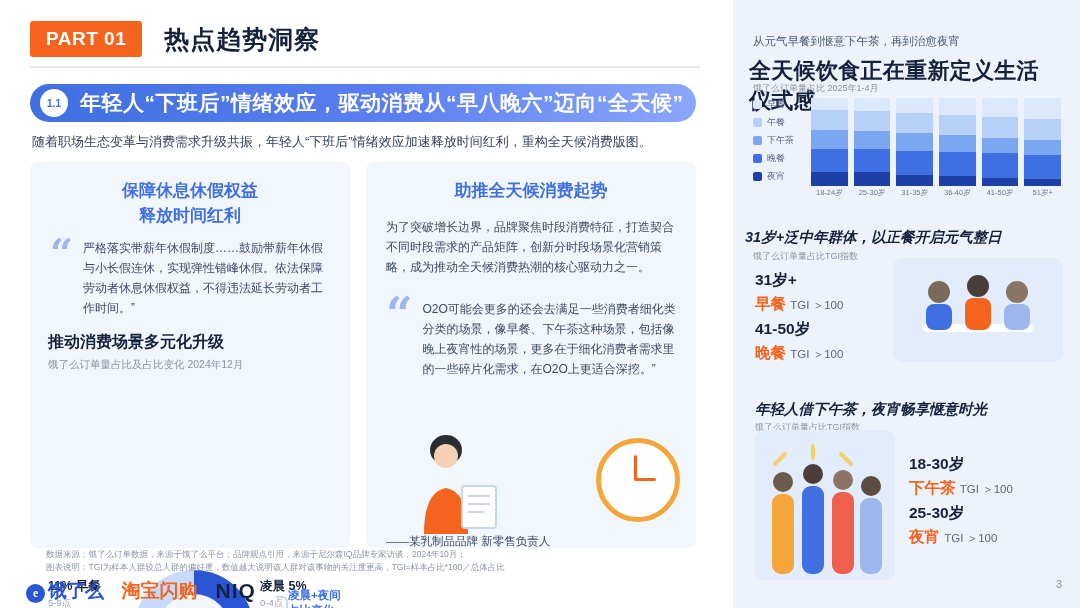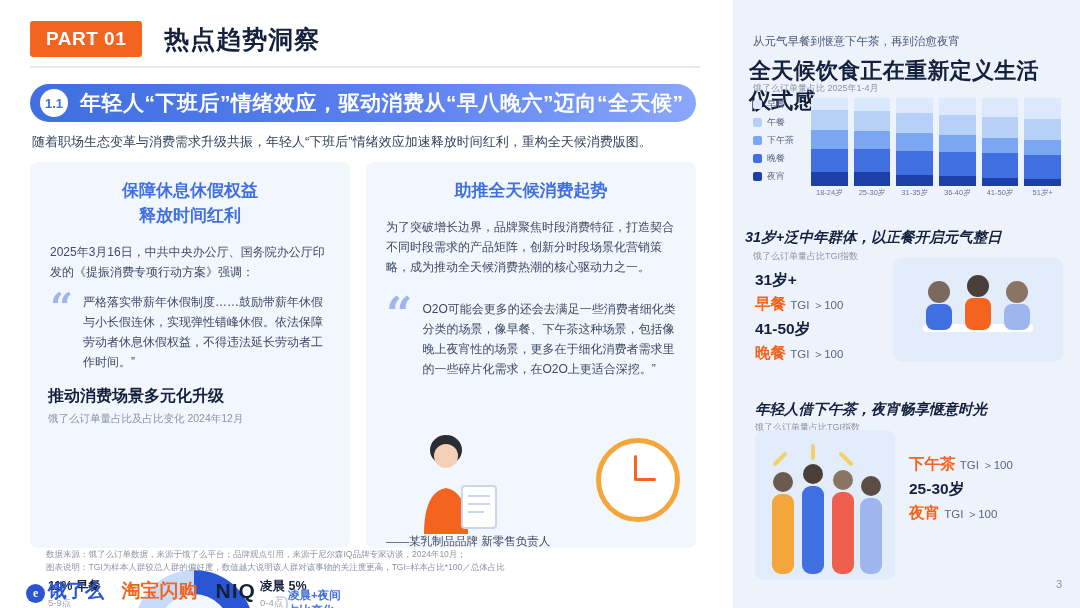--- a/index.html
+++ b/index.html
@@ -25,21 +25,21 @@
   .header-rule{position:absolute;left:30px;top:66px;width:670px;height:2px;background:#e4e8f0;}
 
   
   .pill{
     position:absolute;left:30px;top:84px;width:666px;height:38px;
     background:linear-gradient(90deg,#3f6fe0 0%,#5b7ff0 55%,#8aa7fb 100%);
     border-radius:19px;display:flex;align-items:center;
   }
   .pill-num{
     width:28px;height:28px;border-radius:50%;background:#ffffff;color:#3f6fe0;
-    font-size:13px;font-weight:bold;display:flex;align-items:center;justify-content:center;
+    font-size:10px;font-weight:bold;display:flex;align-items:center;justify-content:center;
     margin-left:10px;flex:0 0 auto;
   }
   .pill-text{color:#fff;font-size:21px;font-weight:bold;margin-left:12px;letter-spacing:.5px;}
 
   .lead{position:absolute;left:32px;top:132px;width:666px;font-size:13px;color:#33415c;line-height:20px;}
 
   
   .card{
     position:absolute;top:162px;border-radius:8px;background:#f3f7ff;
   }
@@ -161,21 +161,20 @@
       <div class="pill-text">年轻人“下班后”情绪效应，驱动消费从“早八晚六”迈向“全天候”</div>
     </div>
 
     <div class="lead">随着职场生态变革与消费需求升级共振，年轻人“下班后”情绪效应加速释放时间红利，重构全天候消费版图。</div>
 
     <div class="card card-left">
       <div class="card-h">
         <div>保障休息休假权益</div>
         <div>释放时间红利</div>
       </div>
-      <div class="card-p">2025年3月16日，中共中央办公厅、国务院办公厅印发的《提振消费专项行动方案》强调：</div>
       <div class="quote-block">
         <div class="qmark">“</div>
         <div class="qtext">严格落实带薪年休假制度……鼓励带薪年休假与小长假连休，实现弹性错峰休假。依法保障劳动者休息休假权益，不得违法延长劳动者工作时间。”</div>
       </div>
 
       <div class="sect-title">推动消费场景多元化升级</div>
       <div class="sect-sub">饿了么订单量占比及占比变化   2024年12月</div>
 
       <div class="donut-wrap">
         <div class="donut"></div>
@@ -365,20 +364,21 @@
           <rect x="47" y="56" width="22" height="88" rx="9" fill="#3f6fe0"></rect>
         <circle cx="88" cy="50" r="10" fill="#8a7564"></circle>
           <rect x="77" y="62" width="22" height="82" rx="9" fill="#ef5f4e"></rect>
         <circle cx="116" cy="56" r="10" fill="#5c4d42"></circle>
           <rect x="105" y="68" width="22" height="76" rx="9" fill="#9db7ee"></rect>
         <path d="M20 34 l10 -10 M58 28 l0 -12 M96 34 l-10 -10" stroke="#f4d06a" stroke-width="4" stroke-linecap="round" fill="none"></path>
       </svg>
     </div>
 
     <div class="blk2">
+      <div class="big">18-30岁</div>
       <div class="big-o">
         <span>下午茶</span>
         <span class="tgi">TGI ＞100</span>
       </div>
       <div class="big">25-30岁</div>
       <div class="big-o">
         <span>夜宵</span>
         <span class="tgi">TGI ＞100</span>
       </div>
     </div>

